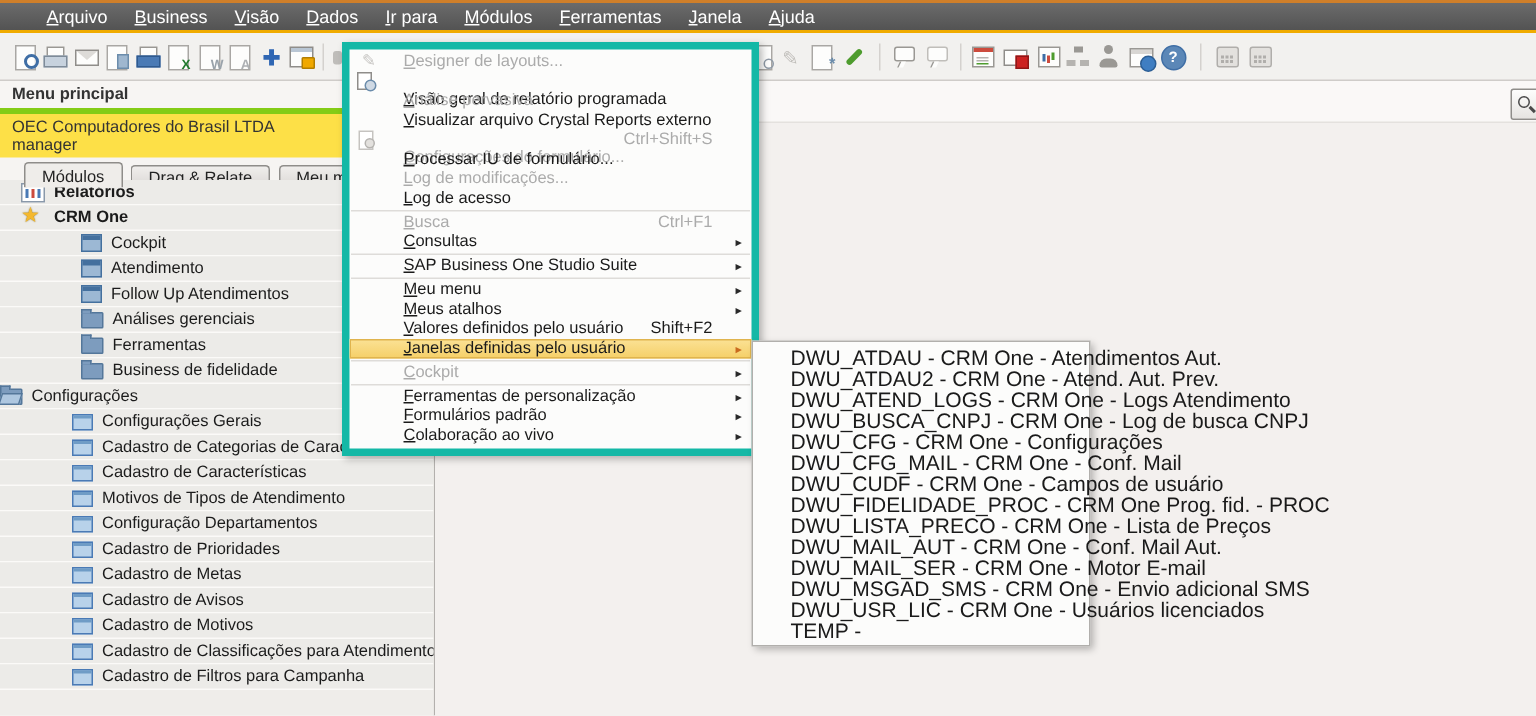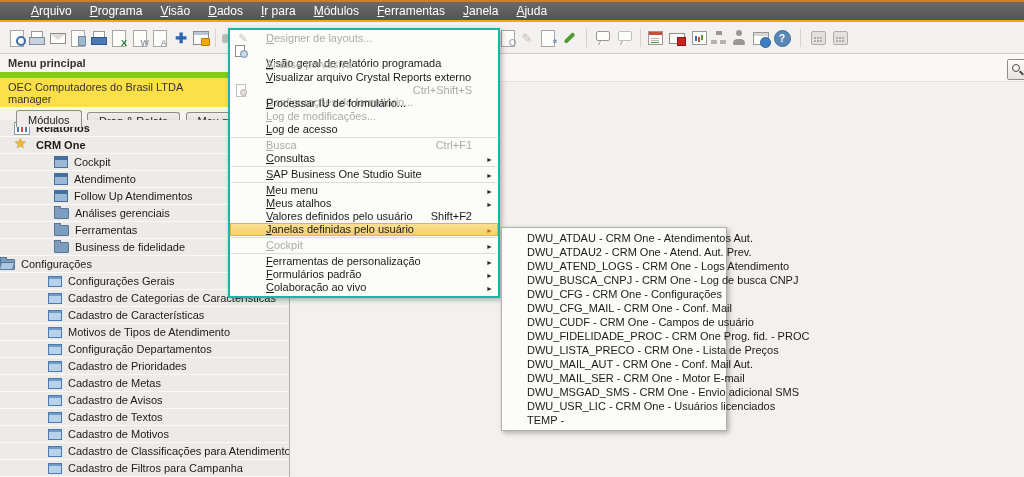--- a/index.html
+++ b/index.html
@@ -74,21 +74,21 @@
   .search-btn::before{content:"";position:absolute;left:4px;top:4px;width:6px;height:6px;border:1.5px solid #4a4a4a;border-radius:50%;}
   .search-btn::after{content:"";position:absolute;left:11px;top:12px;width:5px;height:2px;background:#4a4a4a;transform:rotate(45deg);}
 
   
   .content{position:absolute;left:289px;top:54px;right:0;bottom:0;background:#f3f0ee;border-left:1px solid #b3b0ad;}
   .content-topband{position:absolute;left:0;top:0;width:100%;height:27px;background:#faf8f7;border-bottom:1px solid #e4e1de;}
 
   
   .sidebar{position:absolute;left:0;top:54px;width:289px;bottom:0;background:#f6f4f2;z-index:10;}
   .sb-header{height:18px;line-height:18px;padding-left:8px;font-size:11px;font-weight:bold;color:#333;
-    border-bottom:6px solid #84cc16;background:#f7f5f3;}
+    border-bottom:4px solid #84cc16;background:#f7f5f3;}
   .sb-company{padding:3px 8px 2px 8px;background:#fde047;}
   .sb-company div{font-size:11px;color:#333;line-height:12px;}
   .sb-tabs{padding-left:16px;height:17px;border-bottom:1px solid #9b9895;position:relative;margin-top:3px;}
   .sb-tab{display:inline-block;font-size:11px;line-height:14px;padding:1px 11px 0 11px;margin-right:1px;
     border:1px solid #8f8d8a;border-bottom:none;border-radius:3px 3px 0 0;
     background:linear-gradient(#f0eeec,#d9d6d3);color:#222;position:relative;top:1px;}
   .sb-tab.active{background:#efedea;top:0;padding-top:2px;font-weight:normal;z-index:2;}
   .sb-tree{position:absolute;left:0;right:0;top:auto;bottom:0;top:66px;overflow:hidden;background:#efedea;}
   .trow{height:16px;border-bottom:1px solid #fbfaf8;display:flex;align-items:center;background:#ecebe8;}
   .trow .tlabel{font-size:11px;color:#1b1b1b;margin-left:6px;white-space:nowrap;}
@@ -102,21 +102,21 @@
   [data-icon="window-icon"]{width:12px;height:10px;background:#9cb8d4;border:1px solid #44709e;}
   [data-icon="window-icon"]::before{content:"";display:block;height:3px;background:#44709e;}
   [data-icon="subwindow-icon"]{width:12px;height:9px;background:#b8d2ea;border:1px solid #4a7ab5;}
   [data-icon="subwindow-icon"]::before{content:"";display:block;height:2px;background:#6f9cc6;}
   [data-icon="folder-icon"],[data-icon="folder-open-icon"]{width:13px;height:9px;background:#7d9cbe;border:1px solid #54779a;border-radius:1px;position:relative;}
   [data-icon="folder-icon"]::before,[data-icon="folder-open-icon"]::before{content:"";position:absolute;top:-3px;left:-1px;width:5px;height:2px;background:#7d9cbe;border:1px solid #54779a;border-bottom:none;}
   [data-icon="folder-open-icon"]::after{content:"";position:absolute;left:-1px;bottom:-1px;width:12px;height:6px;background:#aec7e0;border:1px solid #54779a;transform:skewX(-18deg);}
   .splitter{position:absolute;right:2px;top:182px;width:5px;height:30px;color:#8f8d8a;font-size:11px;line-height:7px;z-index:11;}
 
   
-  .menu-popup{position:absolute;left:228px;top:28px;width:268px;background:#fcfcfb;border:2px solid #14b8a6;
+  .menu-popup{position:absolute;left:228px;top:28px;width:268px;background:#fcfcfb;border:5px solid #14b8a6;
     box-shadow:2px 2px 5px rgba(0,0,0,.28);padding:2px 0;z-index:50;}
   .mi{position:relative;height:13px;line-height:13px;font-size:11px;color:#1a1a1a;white-space:nowrap;}
   .mi-label{display:inline-block;margin-left:36px;}
   .mi-label::first-letter{text-decoration:underline;}
   .mi.disabled{color:#ababab;}
   .mi-shortcut{position:absolute;right:26px;top:0;font-size:11px;}
   .mi-arrow{position:absolute;right:5px;top:1px;font-size:7px;color:#2a2a2a;}
   .mi.hl{background:linear-gradient(#fbe296,#f5cf67);box-shadow:inset 0 0 0 1px #e0b44e;}
   .mi.hl .mi-arrow{color:#c96a1e;}
   .msep{border-top:1px solid #dedcd9;margin:1px 1px;}
@@ -125,29 +125,29 @@
   [data-icon="scheduled-report-icon"]{position:relative;width:12px;height:12px;}
   [data-icon="scheduled-report-icon"]::before{content:"";position:absolute;left:0;top:0;width:8px;height:10px;background:#fff;border:1px solid #8f8d8a;}
   [data-icon="scheduled-report-icon"]::after{content:"";position:absolute;right:-1px;bottom:-1px;width:6px;height:6px;border-radius:50%;background:#cfd9e4;border:1px solid #6b8cab;}
   [data-icon="form-settings-small-icon"]{position:relative;width:12px;height:12px;}
   [data-icon="form-settings-small-icon"]::before{content:"";position:absolute;left:1px;top:0;width:8px;height:11px;background:#fff;border:1px solid #c5c3c0;}
   [data-icon="form-settings-small-icon"]::after{content:"";position:absolute;right:0;bottom:0;width:5px;height:5px;border-radius:50%;background:#e3e1de;border:1px solid #b5b3b0;}
 
   
   .submenu{position:absolute;left:501px;top:227px;width:224px;background:#fcfcfb;border:1px solid #b1afac;
     box-shadow:2px 2px 5px rgba(0,0,0,.28);padding:3px 0;z-index:60;}
-  .smi{height:14px;line-height:14px;font-size:11px;color:#1a1a1a;padding-left:25px;white-space:nowrap;}
+  .smi{height:14px;line-height:14px;font-size:14px;color:#1a1a1a;padding-left:25px;white-space:nowrap;}
   .smi.hl{background:linear-gradient(#fbe296,#f5cf67);box-shadow:inset 0 0 0 1px #e0b44e;}
 </style>
 </head>
 <body>
 
 <div class="menubar">
   <span class="mb-item">Arquivo</span>
-  <span class="mb-item">Programa</span>
+  <span class="mb-item">Business</span>
   <span class="mb-item">Visão</span>
   <span class="mb-item">Dados</span>
   <span class="mb-item">Ir para</span>
   <span class="mb-item">Módulos</span>
   <span class="mb-item">Ferramentas</span>
   <span class="mb-item">Janela</span>
   <span class="mb-item">Ajuda</span>
 </div>
 
 <div class="toolbar">
@@ -264,24 +264,20 @@
     <div class="trow lvlC">
         <span class="ticon" data-icon="subwindow-icon"></span>
         <span class="tlabel">Cadastro de Metas</span>
       </div>
     <div class="trow lvlC">
         <span class="ticon" data-icon="subwindow-icon"></span>
         <span class="tlabel">Cadastro de Avisos</span>
       </div>
     <div class="trow lvlC">
         <span class="ticon" data-icon="subwindow-icon"></span>
-        <span class="tlabel">Cadastro de Textos</span>
-      </div>
-    <div class="trow lvlC">
-        <span class="ticon" data-icon="subwindow-icon"></span>
         <span class="tlabel">Cadastro de Motivos</span>
       </div>
     <div class="trow lvlC">
         <span class="ticon" data-icon="subwindow-icon"></span>
         <span class="tlabel">Cadastro de Classificações para Atendimento</span>
       </div>
     <div class="trow lvlC">
         <span class="ticon" data-icon="subwindow-icon"></span>
         <span class="tlabel">Cadastro de Filtros para Campanha</span>
       </div>

